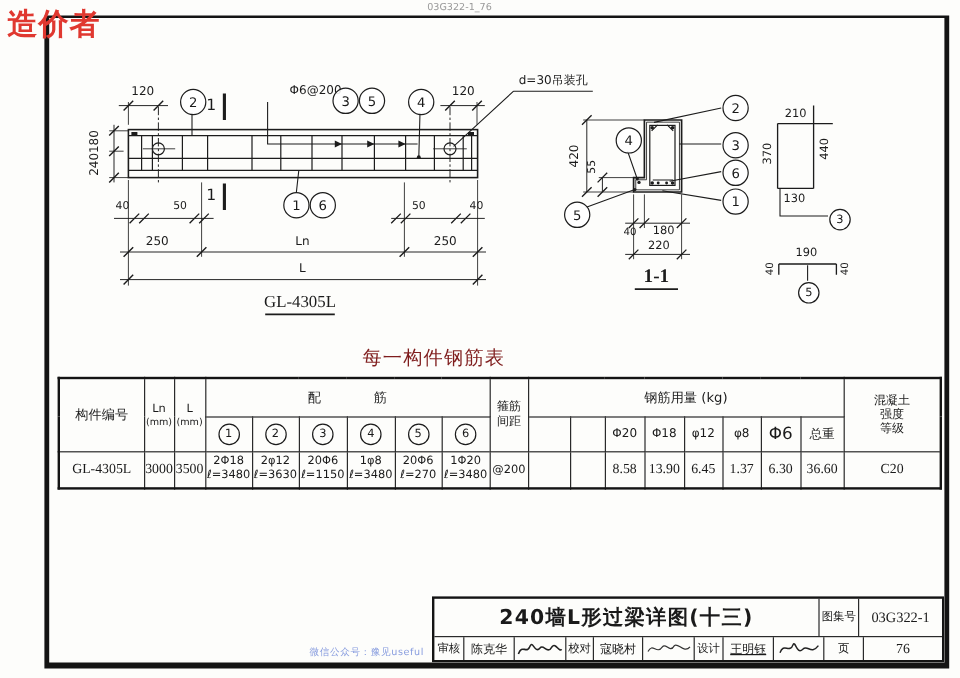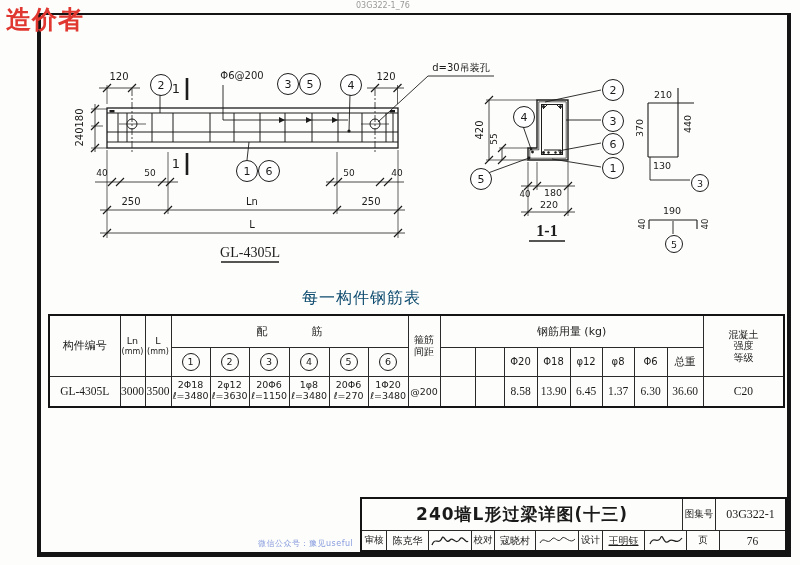--- a/index.html
+++ b/index.html
@@ -24,21 +24,21 @@
   .bluewm{position:absolute;font-size:8px;color:rgba(62,96,205,0.62);z-index:7;letter-spacing:.5px;}
   
   .rtable{position:absolute;left:48px;top:314px;border-collapse:collapse;table-layout:fixed;
           width:735px;background:#fdfdfb;}
   .rtable td{border:1px solid #2a2a2a;text-align:center;vertical-align:middle;padding:0;
              font-size:11px;overflow:hidden;}
   .rtable .num{font-family:"Liberation Serif","DejaVu Serif",serif;font-size:11.5px;}
   .rtable .two{font-size:9.5px;line-height:1.15;}
   .tcirc{width:16px;height:16px;border:1px solid #1c1c1c;border-radius:50%;margin:0 auto;
          display:flex;align-items:center;justify-content:center;font-size:9.5px;}
-  .ttitle{position:absolute;left:302px;top:288px;font-size:16px;letter-spacing:1px;color:#0c4a6e;}
+  .ttitle{position:absolute;left:302px;top:288px;font-size:16px;letter-spacing:1px;color:#7f1d1d;}
   
   .tblock{position:absolute;left:360px;top:497px;width:427px;height:55px;box-sizing:border-box;
           border:2px solid #141414;background:#fdfdfb;display:flex;flex-direction:column;}
   .tbrow{display:flex;flex:1;min-height:0;}
   .tbrow2{display:flex;height:19px;border-top:1px solid #2a2a2a;}
   .tbc{box-sizing:border-box;border-left:1px solid #2a2a2a;display:flex;align-items:center;
        justify-content:center;overflow:hidden;}
   .tbc:first-child{border-left:none;}
   .bigtitle{font-size:17px;font-weight:700;letter-spacing:1px;}
   .lbl{font-size:9.5px;} .nm{font-size:10px;}
@@ -130,21 +130,21 @@
 
     <path d="M648 103H694 M678 88V157 M648 103V157 M648 157H678"></path>
     <path d="M650 157V180H690" stroke-width="0.9"></path>
 
     <path d="M649 220H697 M649 220V229 M697 220V229"></path>
     <path d="M673 221V234" stroke-width="0.9"></path>
   </g>
 </svg>
 
 <div class="t c" style="left:119px;top:77px;">120</div>
-<div class="t c" style="left:242px;top:76px;">Φ6@200</div>
+<div class="t c" style="left:263px;top:76px;">Φ6@200</div>
 <div class="t c" style="left:386px;top:77px;">120</div>
 <div class="t c" style="left:461px;top:68px;">d=30吊装孔</div>
 <div class="t c" style="left:176px;top:88px;font-size:13px;">1</div>
 <div class="t c" style="left:176px;top:163px;font-size:13px;">1</div>
 <div class="t rc" style="left:80px;top:118px;">180</div>
 <div class="t rc" style="left:80px;top:137px;">240</div>
 <div class="t c s9" style="left:102px;top:173px;">40</div>
 <div class="t c s9" style="left:150px;top:173px;">50</div>
 <div class="t c s9" style="left:349px;top:173px;">50</div>
 <div class="t c s9" style="left:397px;top:173px;">40</div>
@@ -295,21 +295,21 @@
             <div class="tcirc">
               <span>6</span>
             </div>
           </td>
     <td></td>
     <td></td>
     <td style="font-size:10px">Φ20</td>
     <td style="font-size:10px">Φ18</td>
     <td style="font-size:10px">φ12</td>
     <td style="font-size:10px">φ8</td>
-    <td style="font-size:10px">Φ6</td>
+    <td style="font-size:14px">Φ6</td>
     <td style="font-size:10.5px">总重</td>
   </tr>
   <tr style="height:31px">
     <td class="num">GL-4305L</td>
     <td class="num">3000</td>
     <td class="num">3500</td>
     <td class="two">
             <div>2Φ18</div>
             <div>ℓ=3480</div>
           </td>

